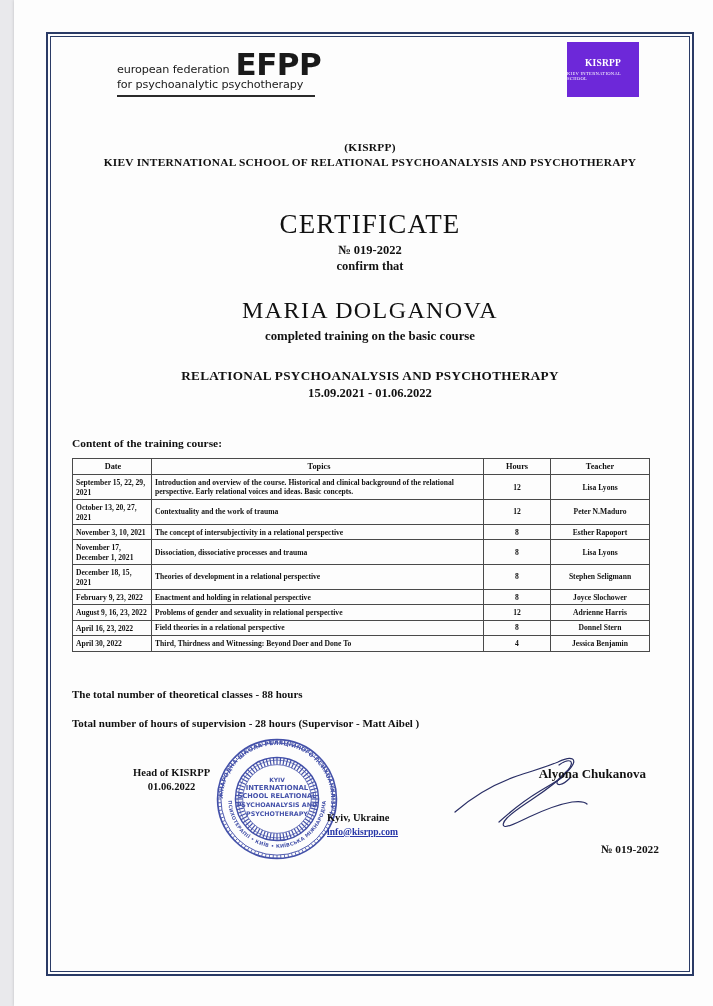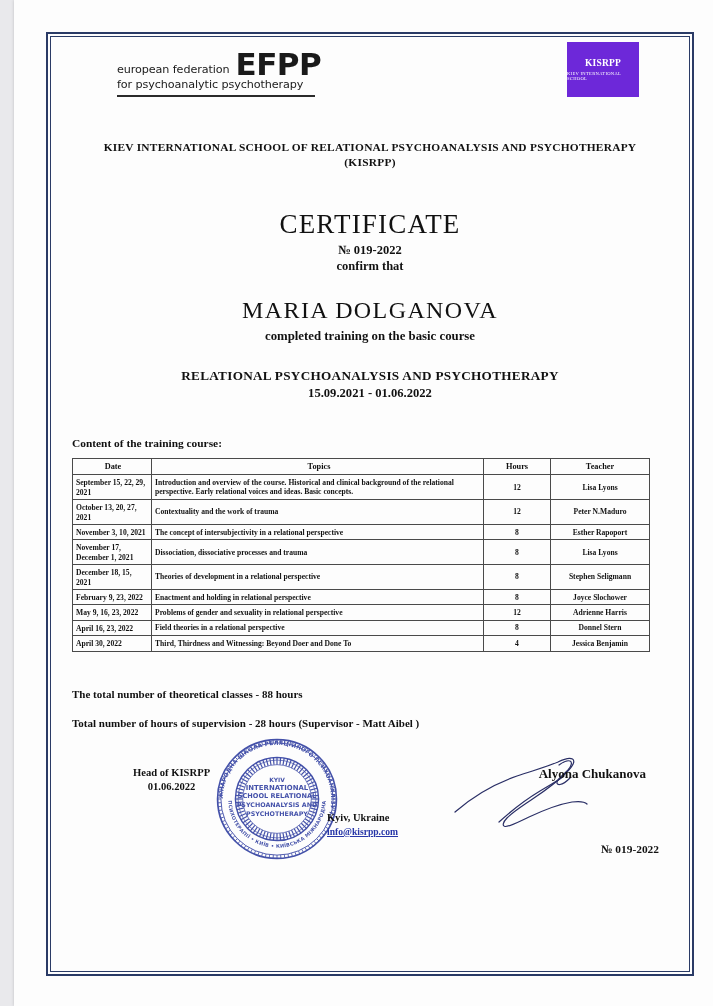--- a/index.html
+++ b/index.html
@@ -327,22 +327,22 @@
           <div class="efpp-rule"></div>
         </div>
 
         <div class="kisrpp-badge">
           <div class="b1">KISRPP</div>
           <div class="b2">KIEV INTERNATIONAL SCHOOL</div>
         </div>
       </div>
 
       <div class="inst-title">
+        <div>(KISRPP)</div>
         <div>KIEV INTERNATIONAL SCHOOL OF RELATIONAL PSYCHOANALYSIS AND PSYCHOTHERAPY</div>
-        <div>(KISRPP)</div>
       </div>
 
       <div class="cert-word">CERTIFICATE</div>
       <div class="cert-num">№ 019-2022</div>
       <div class="cert-confirm">confirm  that</div>
       <div class="recipient">MARIA DOLGANOVA</div>
       <div class="completed">completed training on the basic course</div>
       <div class="course-name">RELATIONAL PSYCHOANALYSIS AND PSYCHOTHERAPY</div>
       <div class="course-dates">15.09.2021 - 01.06.2022</div>
 
@@ -388,21 +388,21 @@
               <td class="c-hours">8</td>
               <td class="c-teach">Stephen Seligmann</td>
             </tr>
             <tr>
               <td class="c-date">February 9, 23, 2022</td>
               <td class="c-topic">Enactment and holding in relational perspective</td>
               <td class="c-hours">8</td>
               <td class="c-teach">Joyce Slochower</td>
             </tr>
             <tr>
-              <td class="c-date">May 9, 16, 23, 2022</td>
+              <td class="c-date">August 9, 16, 23, 2022</td>
               <td class="c-topic">Problems of gender and sexuality in relational perspective</td>
               <td class="c-hours">12</td>
               <td class="c-teach">Adrienne Harris</td>
             </tr>
             <tr>
               <td class="c-date">April 16, 23, 2022</td>
               <td class="c-topic">Field theories in a relational perspective</td>
               <td class="c-hours">8</td>
               <td class="c-teach">Donnel Stern</td>
             </tr>

